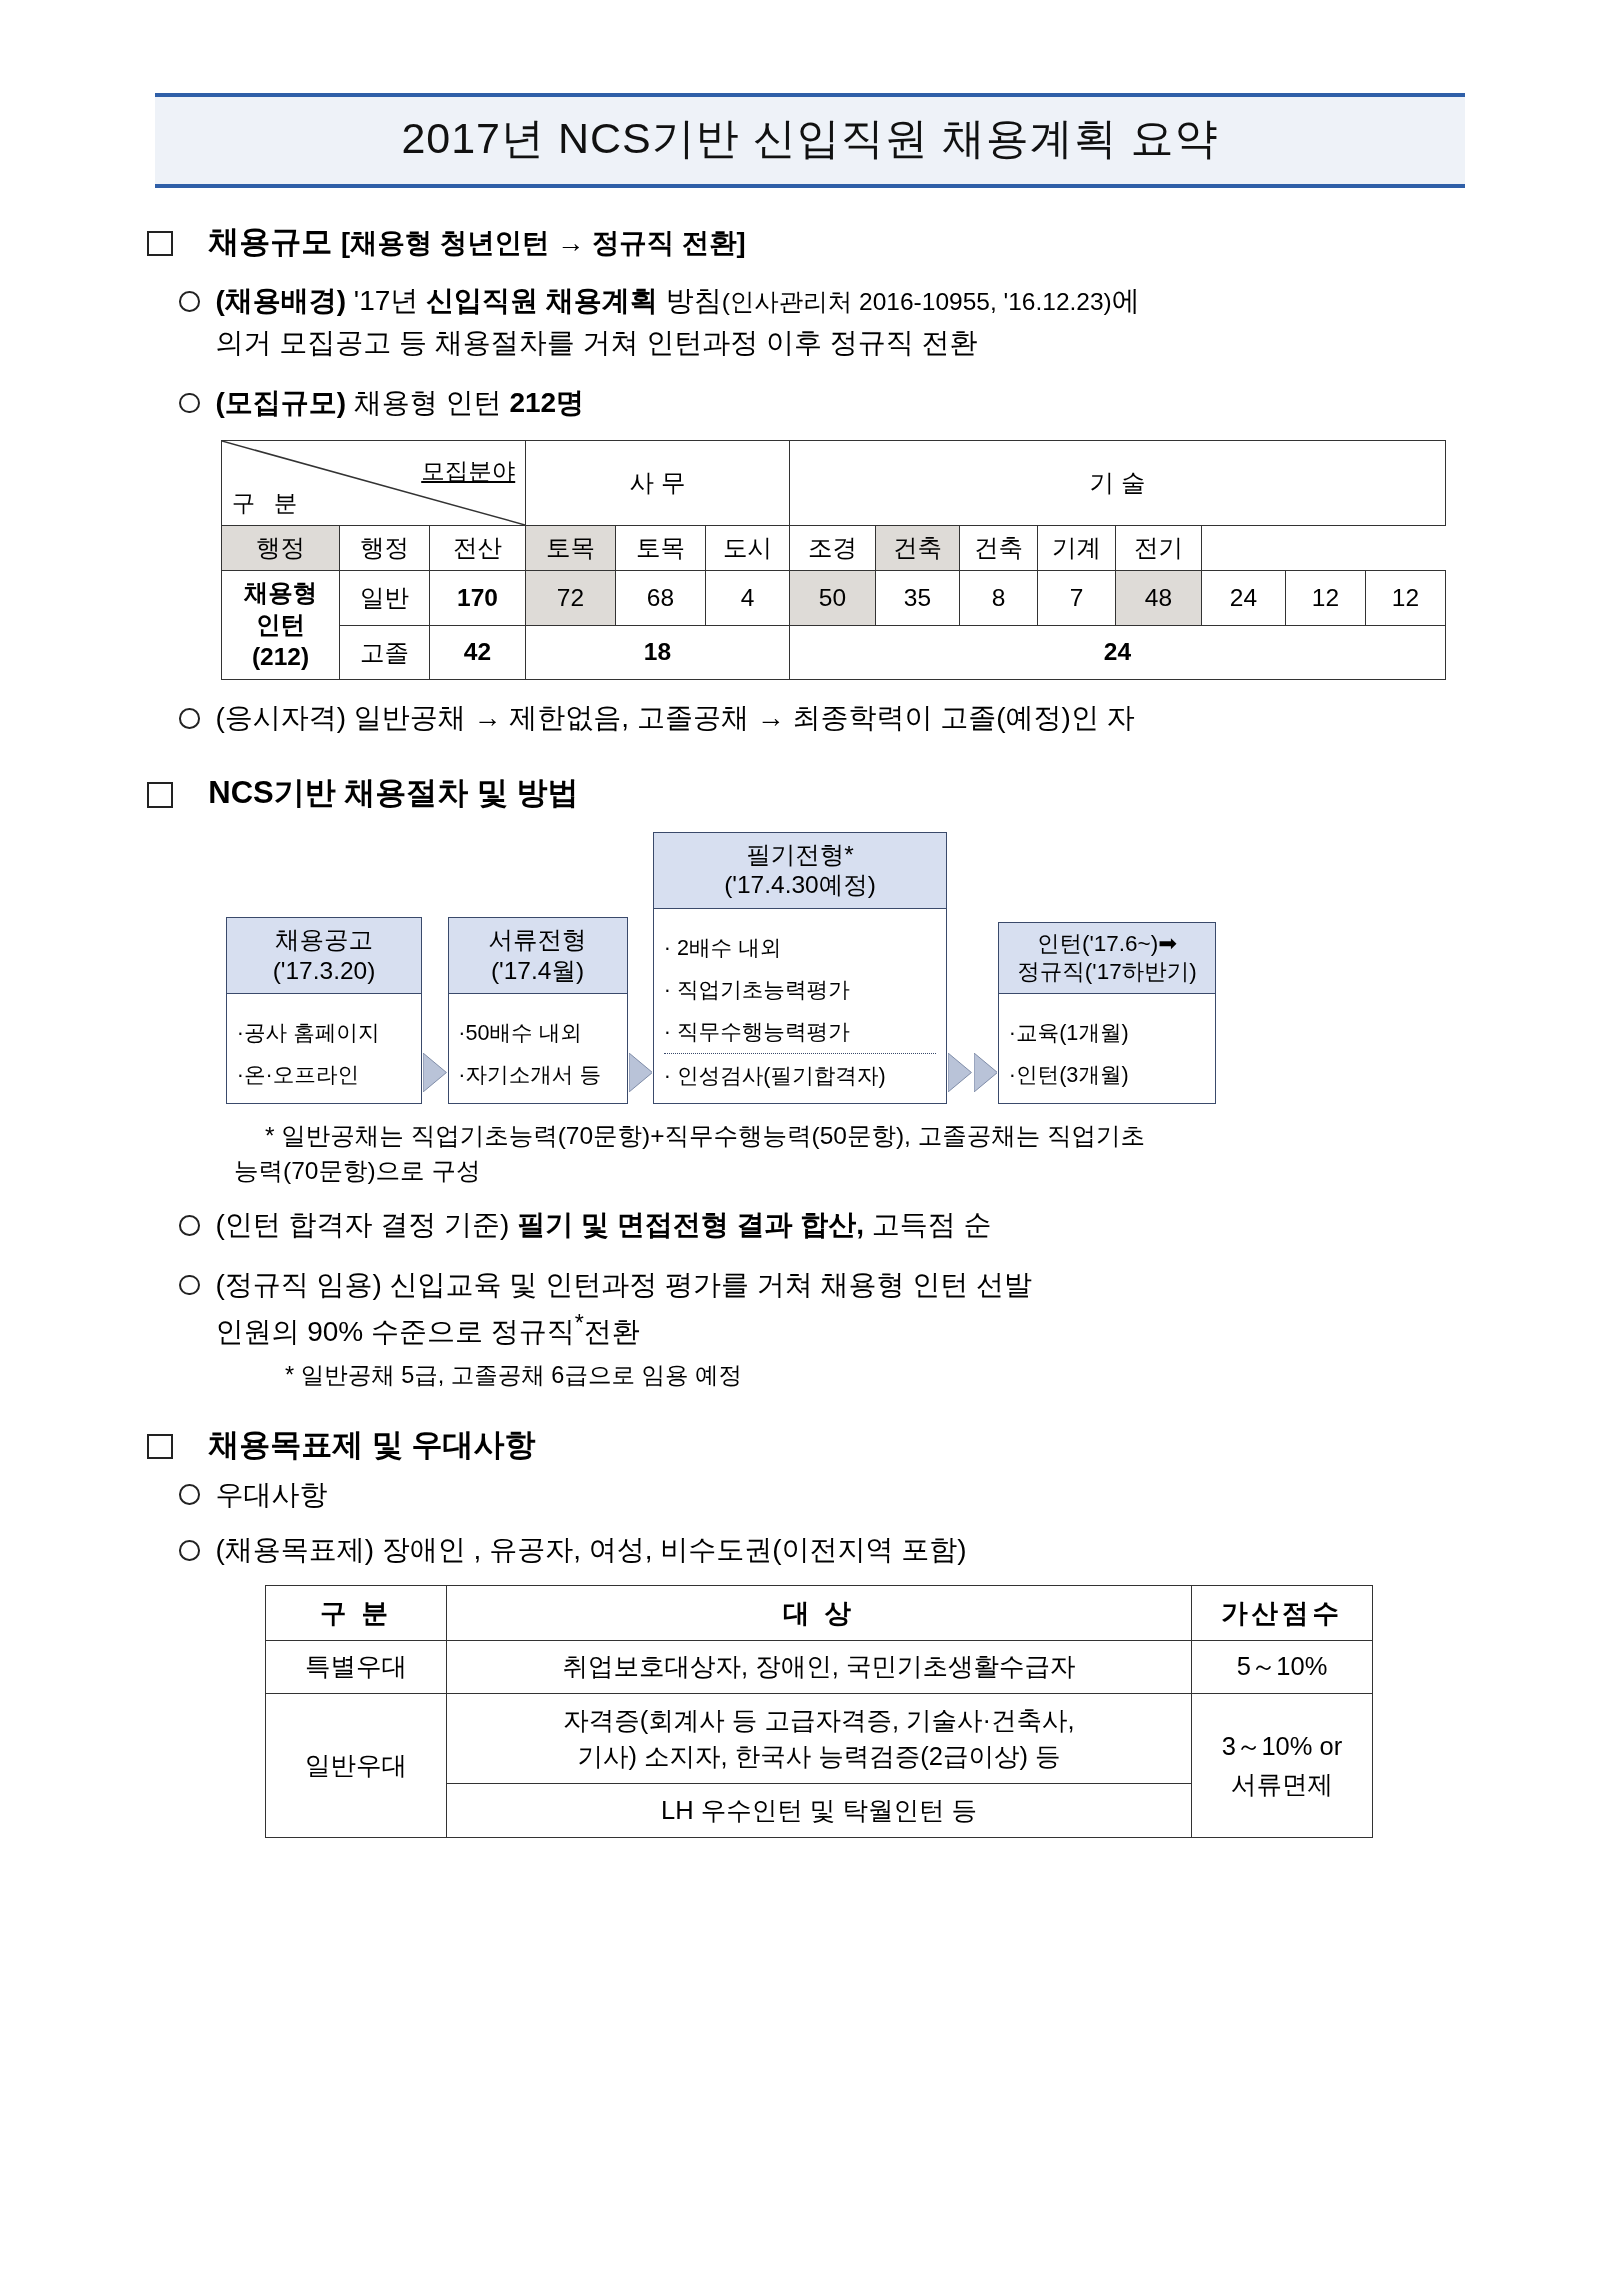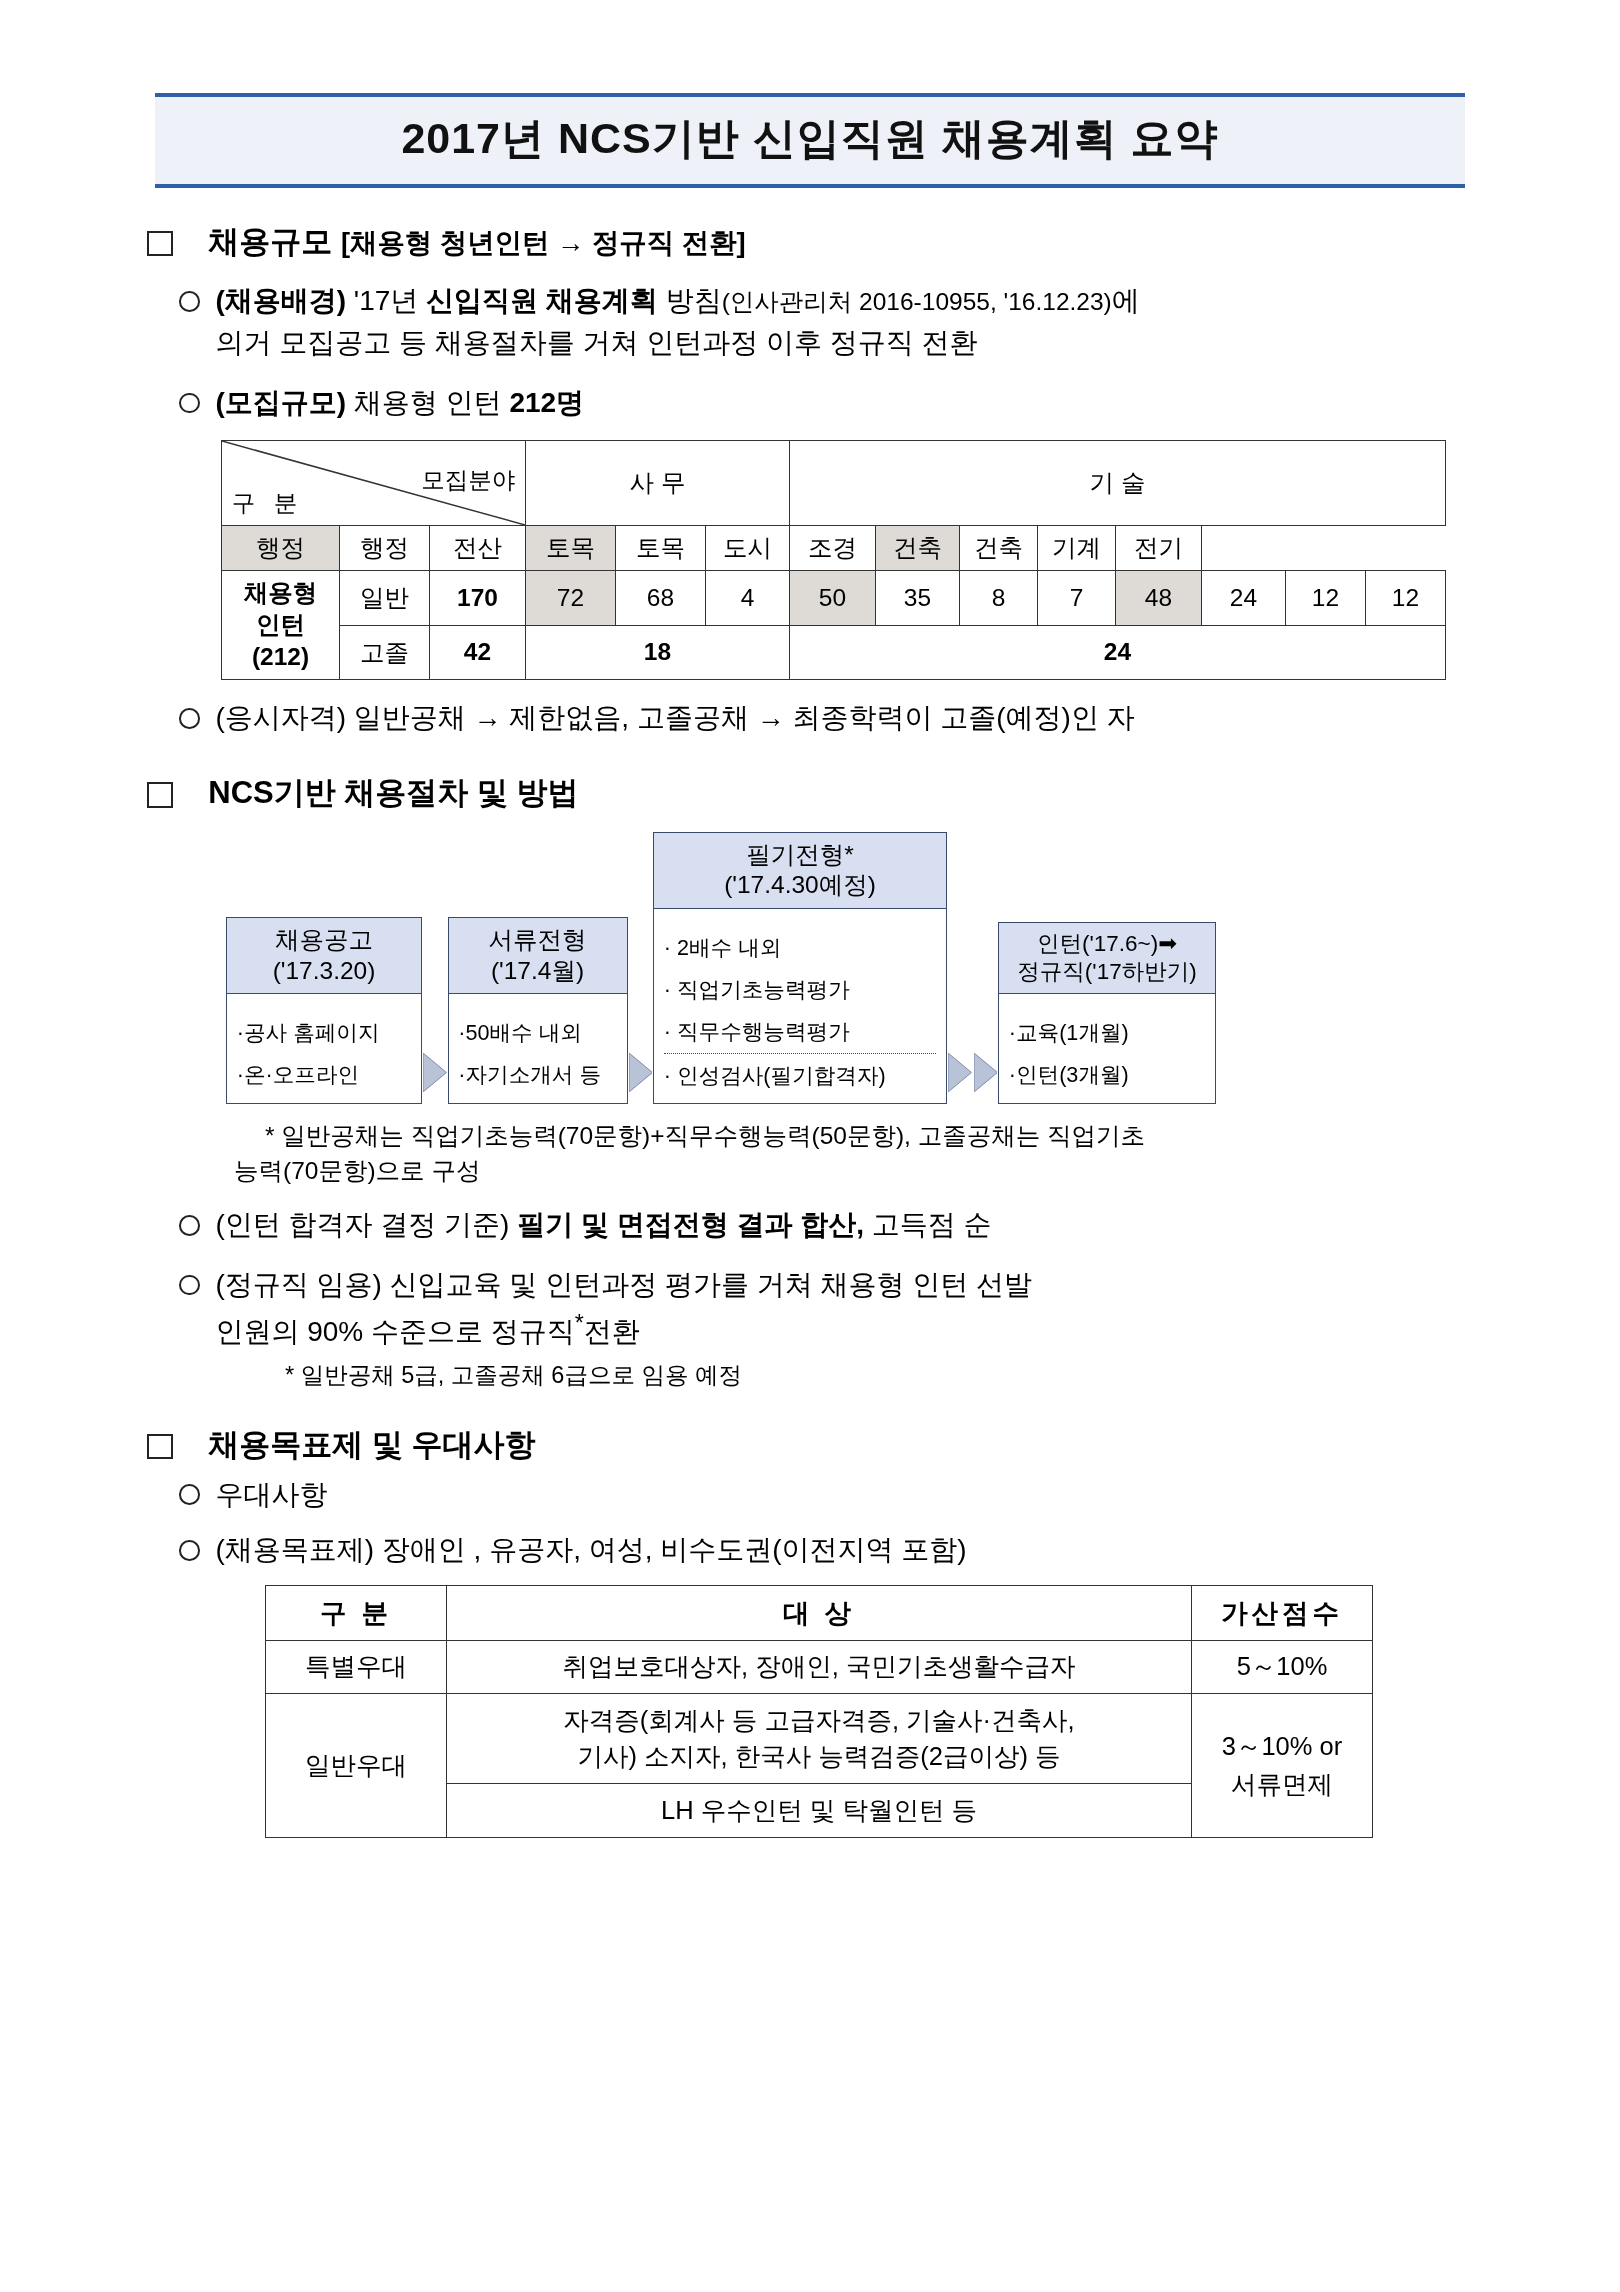--- a/index.html
+++ b/index.html
@@ -28,21 +28,21 @@
   .title-block {
     margin: 0 37px 0 37px;
     border-top: 4.9px solid #2f5fa8;
     border-bottom: 4.9px solid #2f5fa8;
     background: #eef2f8;
     text-align: center;
     padding: 15.7px 0 19.6px 0;
   }
   .title-text {
     font-size: 43px;
-    font-weight: bold;
+    font-weight: normal;
     letter-spacing: 1px;
     color: #111111;
     line-height: 1.2;
   }
 
   
   .h-sq {
     display: flex;
     align-items: flex-start;
     margin-top: 33px;
@@ -101,21 +101,21 @@
   .shade { background: #dedbd7; font-weight: bold; }
   .hdr-bold { font-weight: bold; font-size: 26.5px; }
 
   .diag-cell {
     position: relative;
     width: 206px;
     height: 84px;
     padding: 0 !important;
   }
   .diag-cell .lbl-tr {
-    position: absolute; right: 9.8px; top: 23px; font-size: 23.5px;
+    position: absolute; right: 9.8px; top: 14px; font-size: 23.5px; text-decoration: underline;
   }
   .diag-cell .lbl-bl {
     position: absolute; left: 9.8px; bottom: 5.9px; font-size: 23.5px; letter-spacing: 5.9px;
   }
   .diag-cell svg { position: absolute; inset: 0; width: 100%; height: 100%; }
 
   
   .flow {
     display: flex;
     align-items: flex-end;

